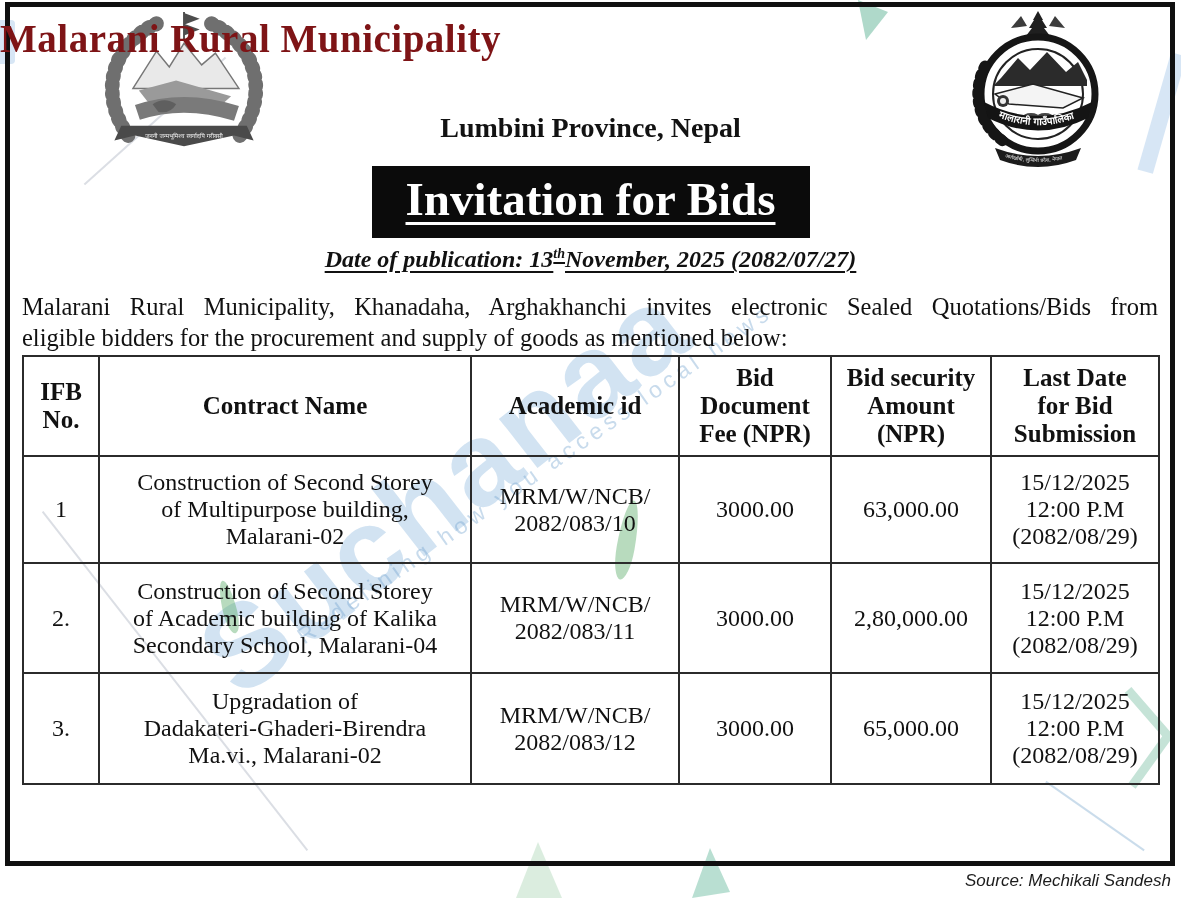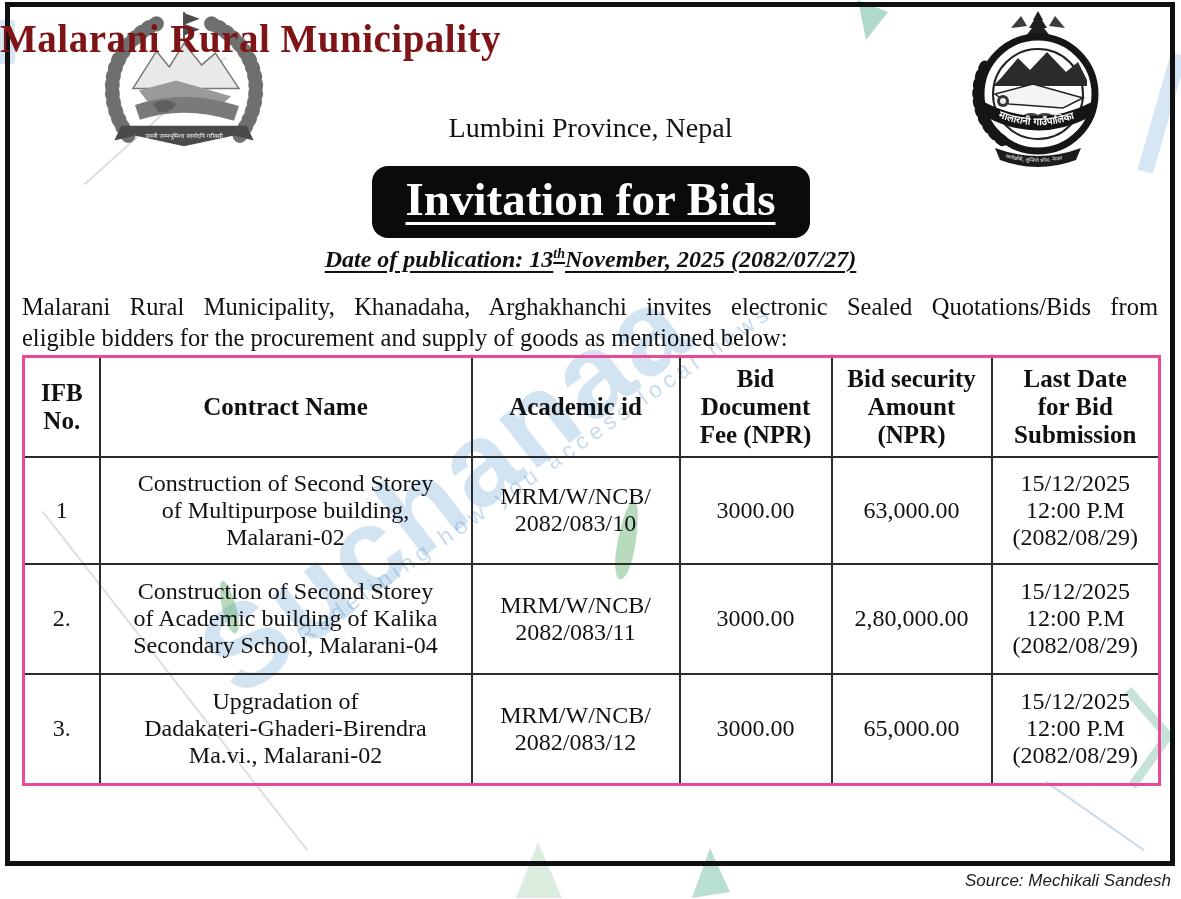--- a/index.html
+++ b/index.html
@@ -29,27 +29,27 @@
   #frame {
     position:absolute; left:5px; top:2px; width:1170px; height:864px;
     border:5px solid #101010; background:transparent;
   }
   
   #title   { position:absolute; left:0; right:0; top:16px;  text-align:left;
              font-size:39px; font-weight:bold; color:#7e1416; letter-spacing:0.5px; }
   #addr1   { position:absolute; left:0; right:0; top:70px;  text-align:center;
              font-size:28px; font-weight:bold; color:#121212; }
   #addr2   { position:absolute; left:0; right:0; top:112px; text-align:center;
-             font-size:28px; font-weight:normal; color:#121212; }
+             font-size:28px; font-weight:bold; color:#121212; }
   #emblem-left  { position:absolute; left:95px;  top:10px; width:178px; height:152px; }
   #emblem-right { position:absolute; left:963px; top:6px;  width:150px; height:165px; }
   
   #banner {
     position:absolute; left:50%; top:166px; transform:translateX(-50%);
-    background:#0b0b0b; padding:6px 34px 12px 34px;border-radius:16px;
+    background:#0b0b0b; padding:6px 34px 12px 34px;
   }
   #banner span {
     color:#ffffff; font-weight:bold; font-size:47px;
     text-decoration:underline; text-decoration-thickness:3px; text-underline-offset:7px;
   }
   
   #dateline {
     position:absolute; left:0; right:0; top:246px; text-align:center;
     font-size:24px; font-weight:bold; font-style:italic;
   }
@@ -61,21 +61,21 @@
   #intro .l1 { text-align:justify; text-align-last:justify; }
   
   #bids-table { position:absolute; left:22px; top:355px; border-collapse:collapse;
                 table-layout:fixed; width:1136px; }
   #bids-table th, #bids-table td {
     border:2px solid #2b2b2b; text-align:center; vertical-align:middle;
     white-space:pre-line; padding:2px 6px; background:transparent;
   }
   #bids-table th { font-size:25px; font-weight:bold; }
   #bids-table td { font-size:24px; font-weight:normal; }
-  #bids-table { border:3px solid #ec4899; }
+  #bids-table { border:1px solid #ec4899; }
   tr.hdr  { height:100px; }
   tr.r1   { height:107px; }
   tr.r2   { height:110px; }
   tr.r3   { height:111px; }
   
   #footer { position:absolute; left:0; right:0; top:792px; text-align:center;
             font-size:24.5px; line-height:31px; color:#131313; }
   #source { position:absolute; right:10px; top:871px; font-family:"Liberation Sans", sans-serif;
             font-style:italic; font-size:17px; color:#1c1c1c; }
 </style>

